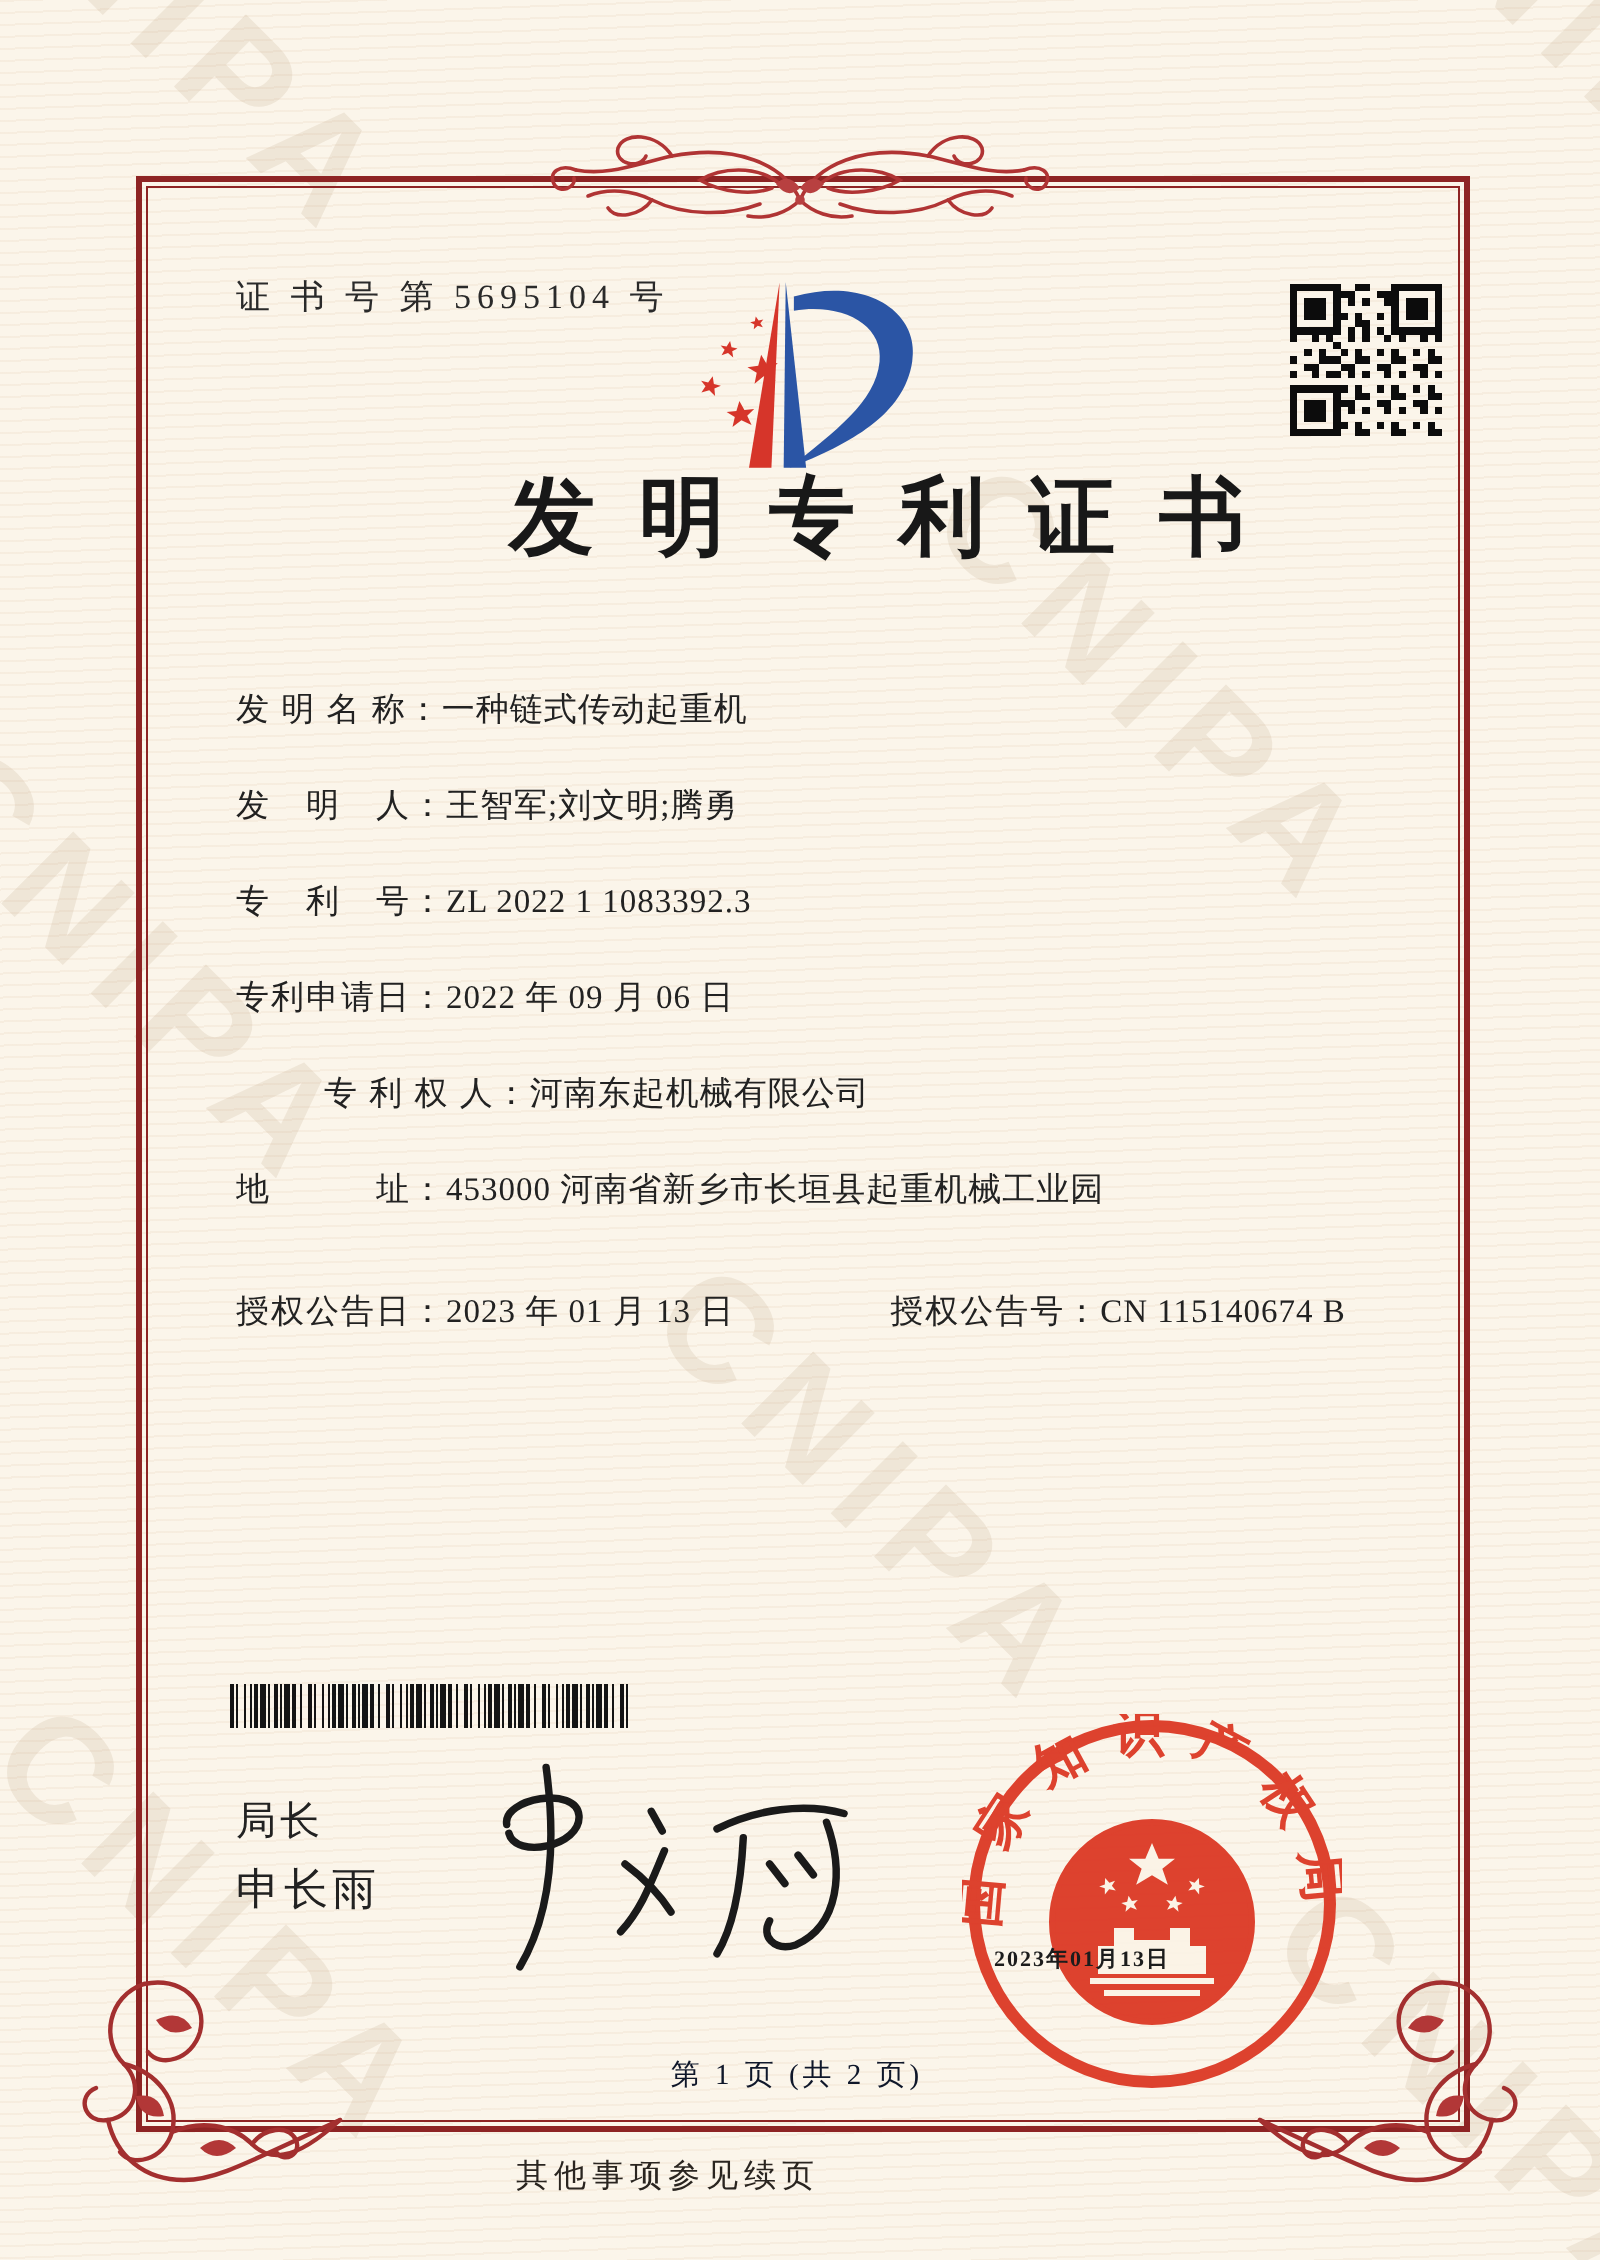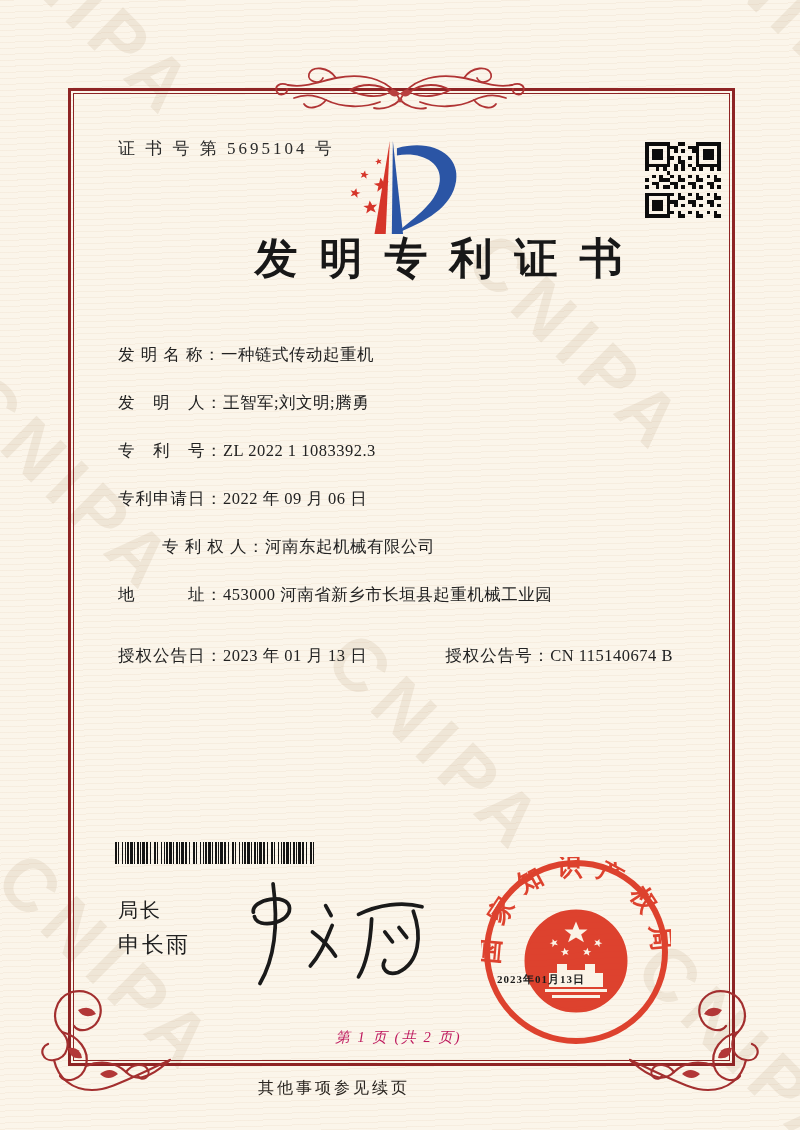--- a/index.html
+++ b/index.html
@@ -49,21 +49,21 @@
   .paras p{margin:0;text-indent:2em;}
   .barcode{left:114px;top:842px;width:206px;height:22px;}
   .officer-title{left:118px;top:897px;font-family:"Liberation Sans",sans-serif;font-size:20px;color:#222;letter-spacing:2px;}
   .officer-name{left:118px;top:930px;font-family:"Liberation Sans",sans-serif;font-size:22px;color:#222;letter-spacing:2px;}
   .signature{left:228px;top:875px;width:215px;height:115px;}
   .seal{left:481px;top:857px;width:190px;height:190px;opacity:0.94;}
   .seal-date{
     left:497px;top:972px;width:160px;text-align:left;
     font-size:11px;font-weight:bold;color:#1c1c1c;letter-spacing:1px;z-index:4;
   }
-  .page-info{left:68px;top:1028px;width:661px;text-align:center;font-size:14.5px;color:#be185d;letter-spacing:2px;font-style:italic;}
+  .page-info{left:68px;top:1028px;width:661px;text-align:center;font-size:14.5px;color:#0f172a;letter-spacing:2px;}
   .note{left:0;top:1078px;width:668px;text-align:center;font-size:16px;color:#2a2520;letter-spacing:3px;}
   .ornament-top{left:260px;top:58px;width:280px;height:60px;z-index:4;}
   .flourish{width:135px;height:128px;z-index:4;}
   .flourish.bl{left:38px;top:986px;}
   .flourish.br{left:627px;top:986px;transform:scaleX(-1);}
 </style>
 </head>
 <body>
 
 <div class="watermark" style="left:-50px;top:-35px;">CNIPA</div>

